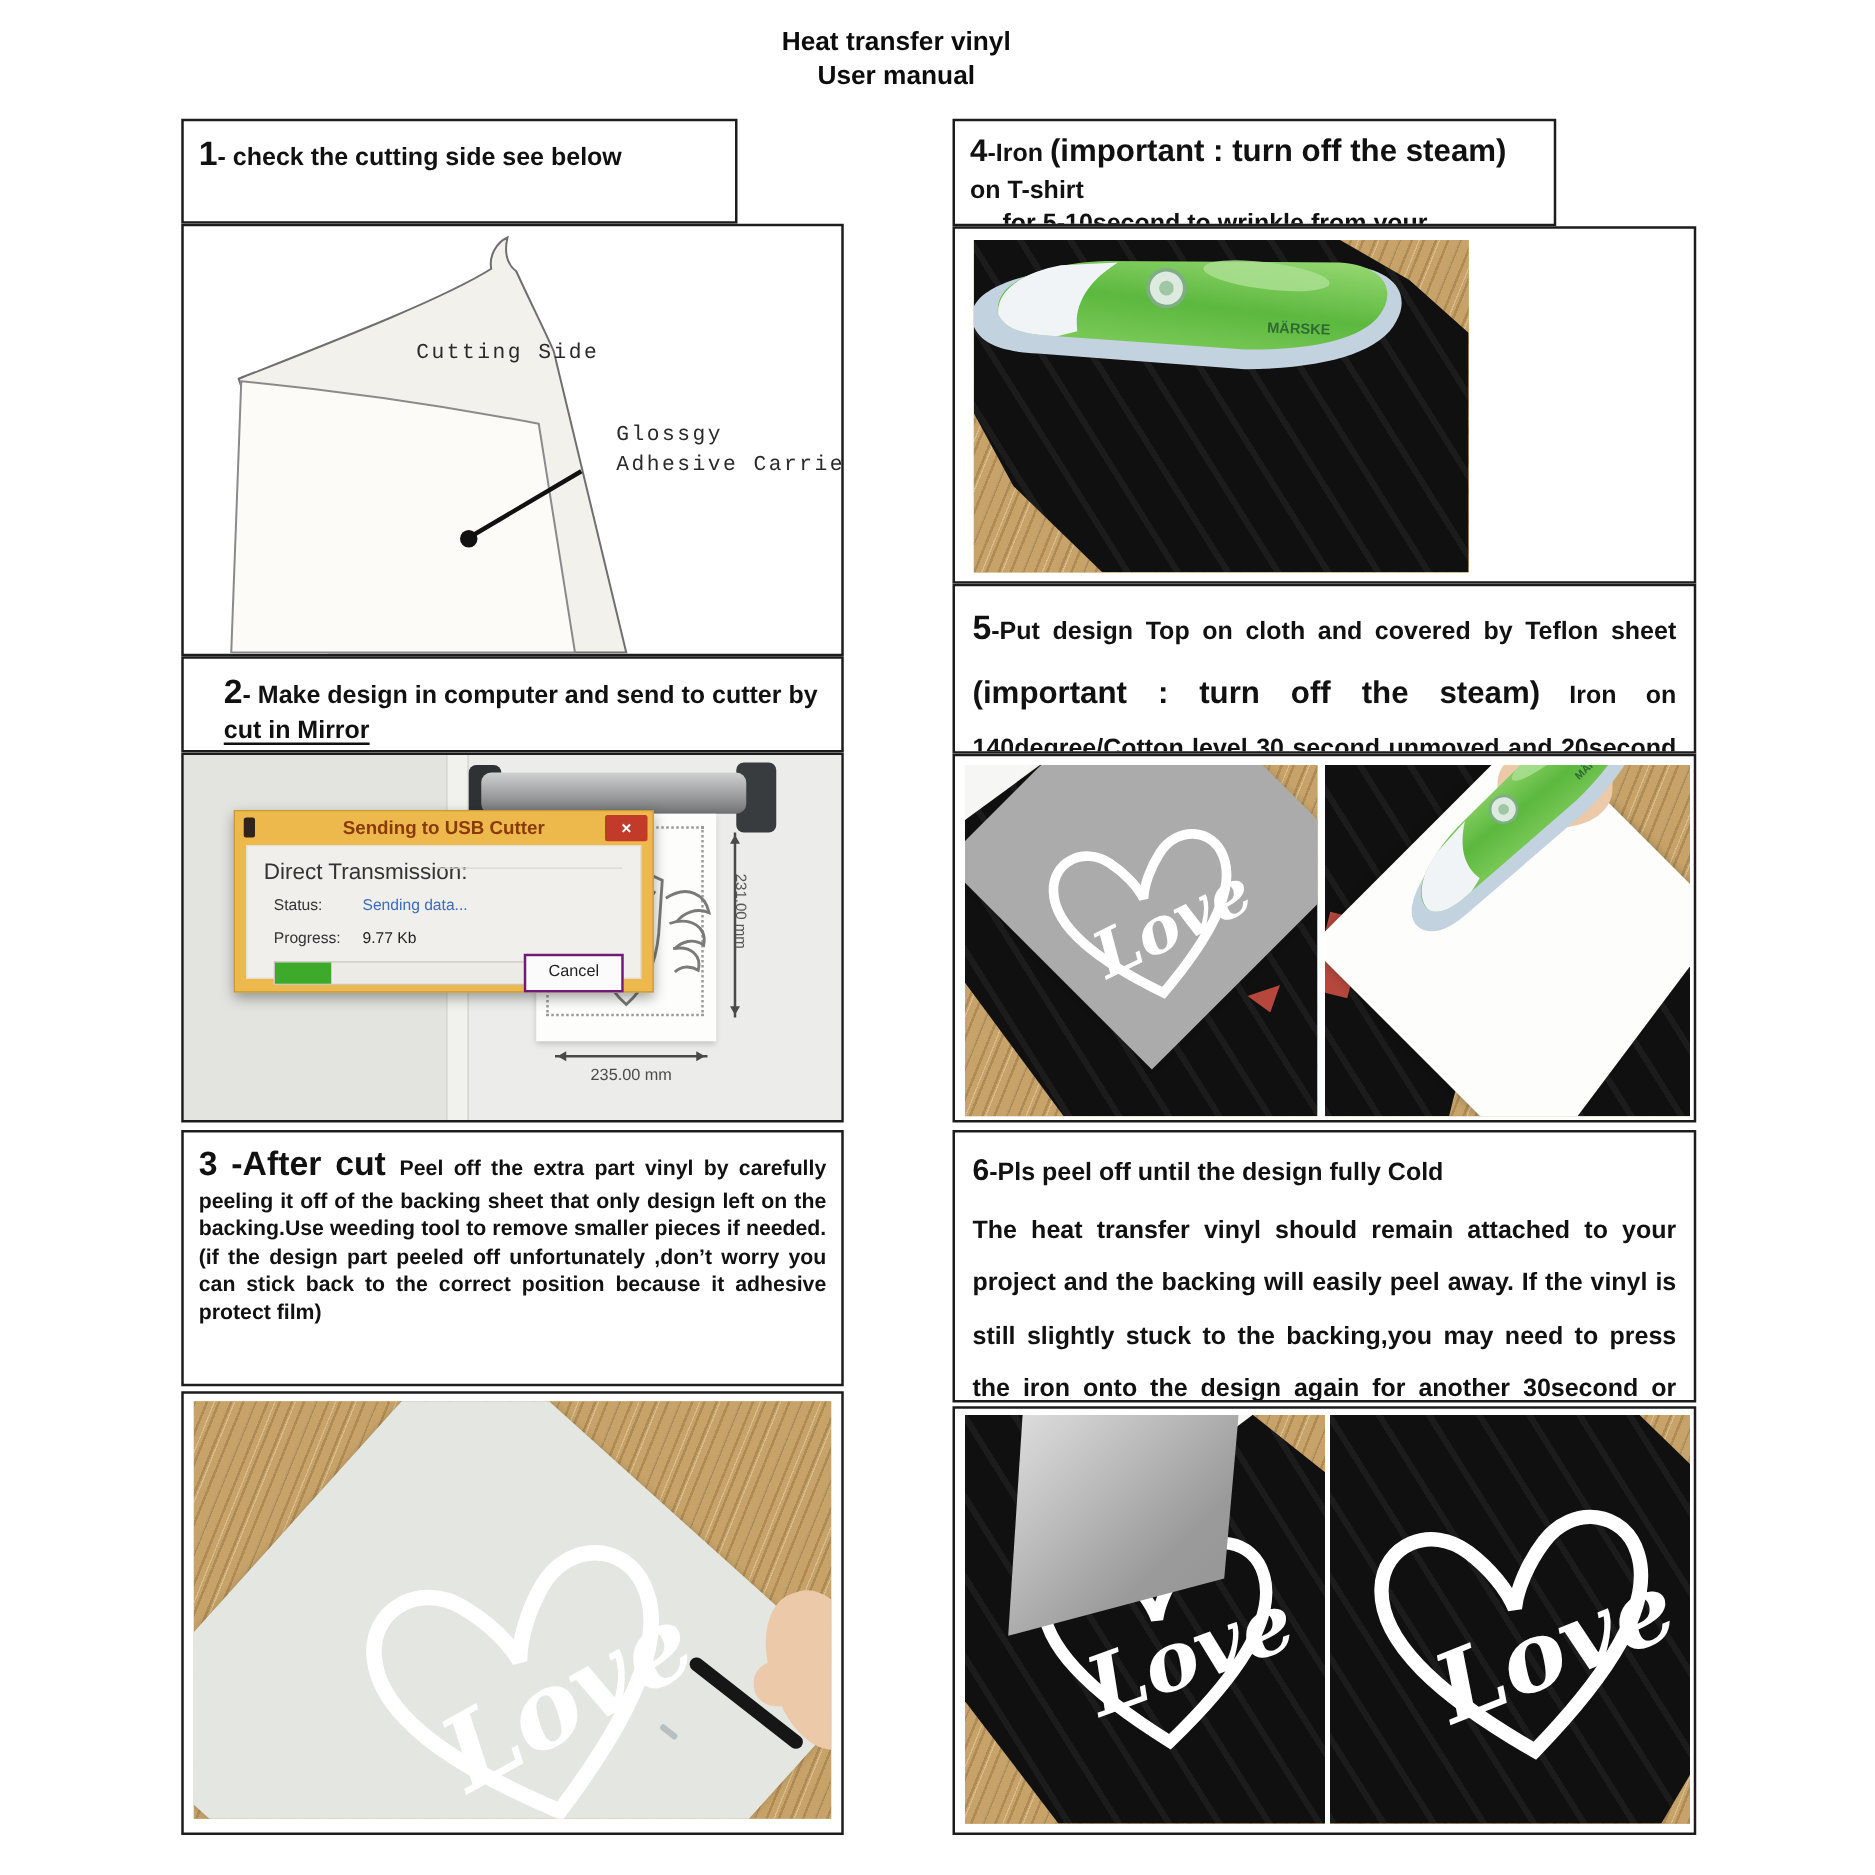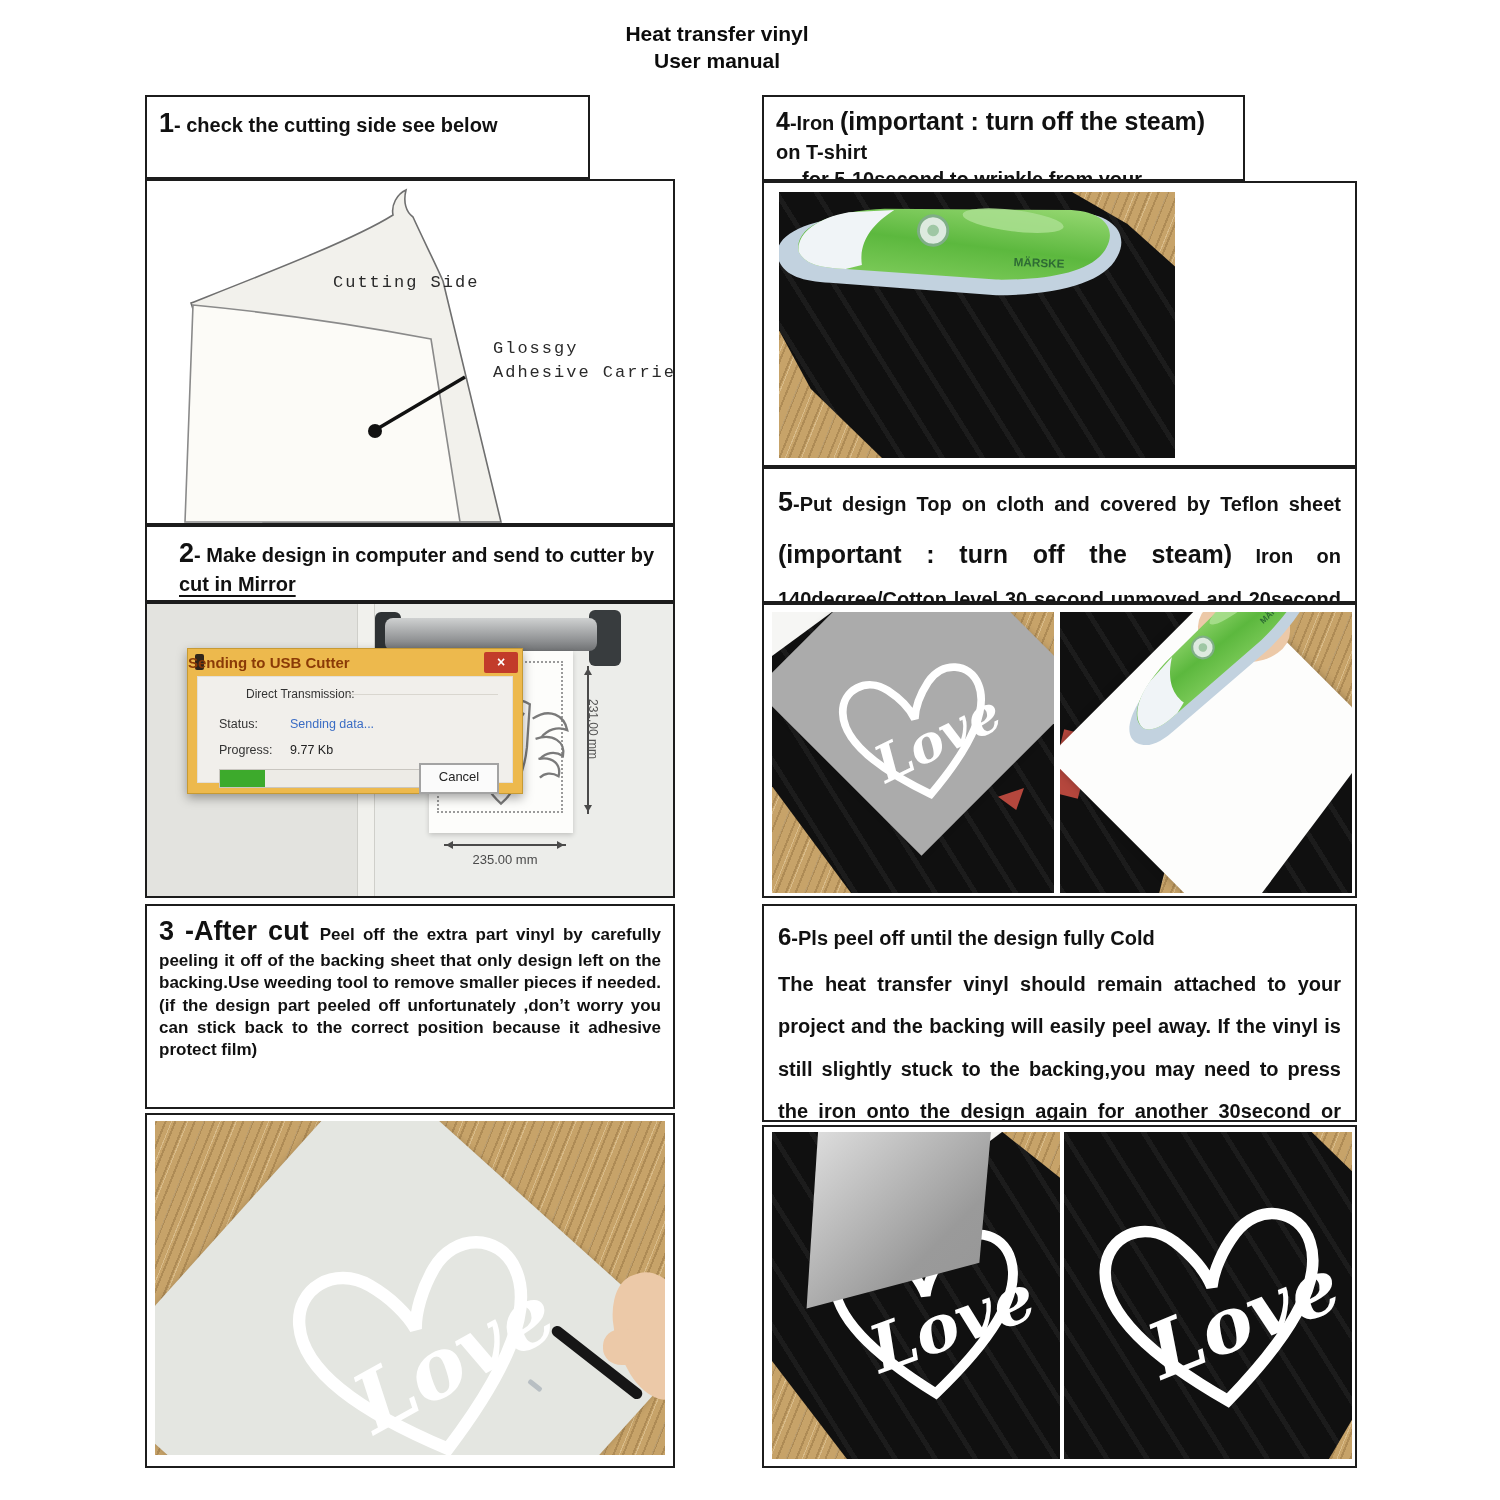--- a/index.html
+++ b/index.html
@@ -40,34 +40,34 @@
   .dimv::after{bottom:-2px;border-top:7px solid #4a4a4a;}
   .dimvlabel{position:absolute;left:416px;top:118px;font-size:12px;color:#555;transform:rotate(90deg);transform-origin:center;white-space:nowrap;}
   .dimh{position:absolute;left:297px;top:240px;width:122px;border-top:2px solid #4a4a4a;}
   .dimh::before,.dimh::after{content:"";position:absolute;top:-5px;border:4px solid transparent;}
   .dimh::before{left:-2px;border-right:7px solid #4a4a4a;}
   .dimh::after{right:-2px;border-left:7px solid #4a4a4a;}
   .dimhlabel{position:absolute;left:297px;top:248px;width:122px;text-align:center;font-size:13px;color:#4a4a4a;}
   
   .dlg{position:absolute;left:40px;top:44px;width:334px;height:144px;background:#edb94d;
        border:1px solid #c79a33;box-shadow:0 4px 10px rgba(0,0,0,.35);}
-  .dlg-title{position:absolute;left:0;right:0;top:0;height:41px;line-height:27px;
+  .dlg-title{position:absolute;left:0;right:0;top:0;height:41px;text-align:center;line-height:27px;
              font-size:15px;font-weight:bold;color:#8a3a07;}
   .dlg-icon{position:absolute;left:7px;top:5px;width:9px;height:16px;background:#30251a;border-radius:2px;}
   .dlg-close{position:absolute;right:4px;top:3px;width:34px;height:21px;background:#c23b2a;border-radius:2px;
              color:#fff;font-size:14px;font-weight:bold;text-align:center;line-height:20px;cursor:default;}
   .dlg-body{position:absolute;left:9px;right:9px;top:27px;bottom:10px;background:#f1efeb;border:1px solid #e2dfd8;}
-  .dlg-section{position:absolute;left:13px;top:10px;font-size:12px;color:#333;margin-left:35px;}
+  .dlg-section{position:absolute;left:13px;top:10px;font-size:18px;color:#333;}
   .dlg-rule{position:absolute;left:150px;right:14px;top:17px;border-top:1px solid #d9d6cf;}
   .dlg-label{position:absolute;left:21px;font-size:12.5px;color:#333;}
   .dlg-val{position:absolute;left:92px;font-size:12.5px;}
   .track{position:absolute;left:21px;top:92px;width:204px;height:17px;background:#edebe6;border:1px solid #c9c6c0;}
   .fill{height:100%;background:#3daa2c;width:22%;}
   .cancelbtn{position:absolute;right:13px;top:86px;width:76px;height:27px;background:#fbfbfb;
-             border:2px solid #a3a3a3;font-size:13px;text-align:center;line-height:23px;color:#222;cursor:default;}
+             border:2px solid #701a75;font-size:13px;text-align:center;line-height:23px;color:#222;cursor:default;}
   
   .vinylsheet{position:absolute;background:#e4e6e1;box-shadow:0 0 6px rgba(0,0,0,.15);}
   .hand{position:absolute;background:#ecc9a8;border-radius:46%;}
   .tool{position:absolute;background:#161616;border-radius:6px;}
   .tooltip-metal{position:absolute;background:#b8bfc3;border-radius:2px;}
   .redbit{position:absolute;background:#b5473d;}
   .whitecorner{position:absolute;background:#f6f6f4;}
   .graysheet{position:absolute;}
   .teflon{position:absolute;background:#fdfdfc;box-shadow:0 0 8px rgba(0,0,0,.25);}
 </style>

